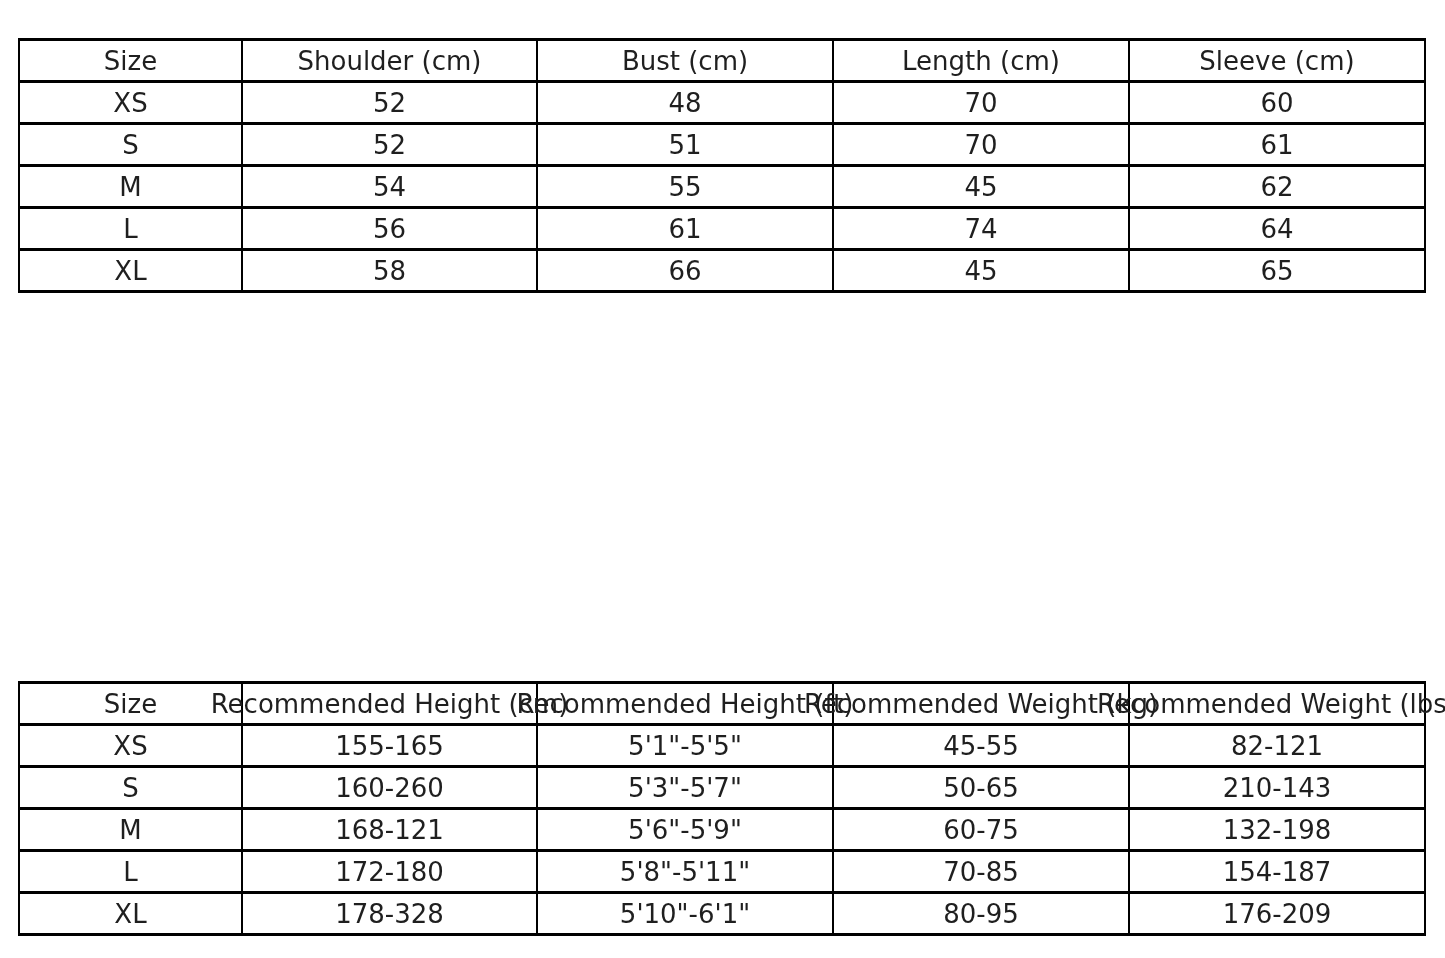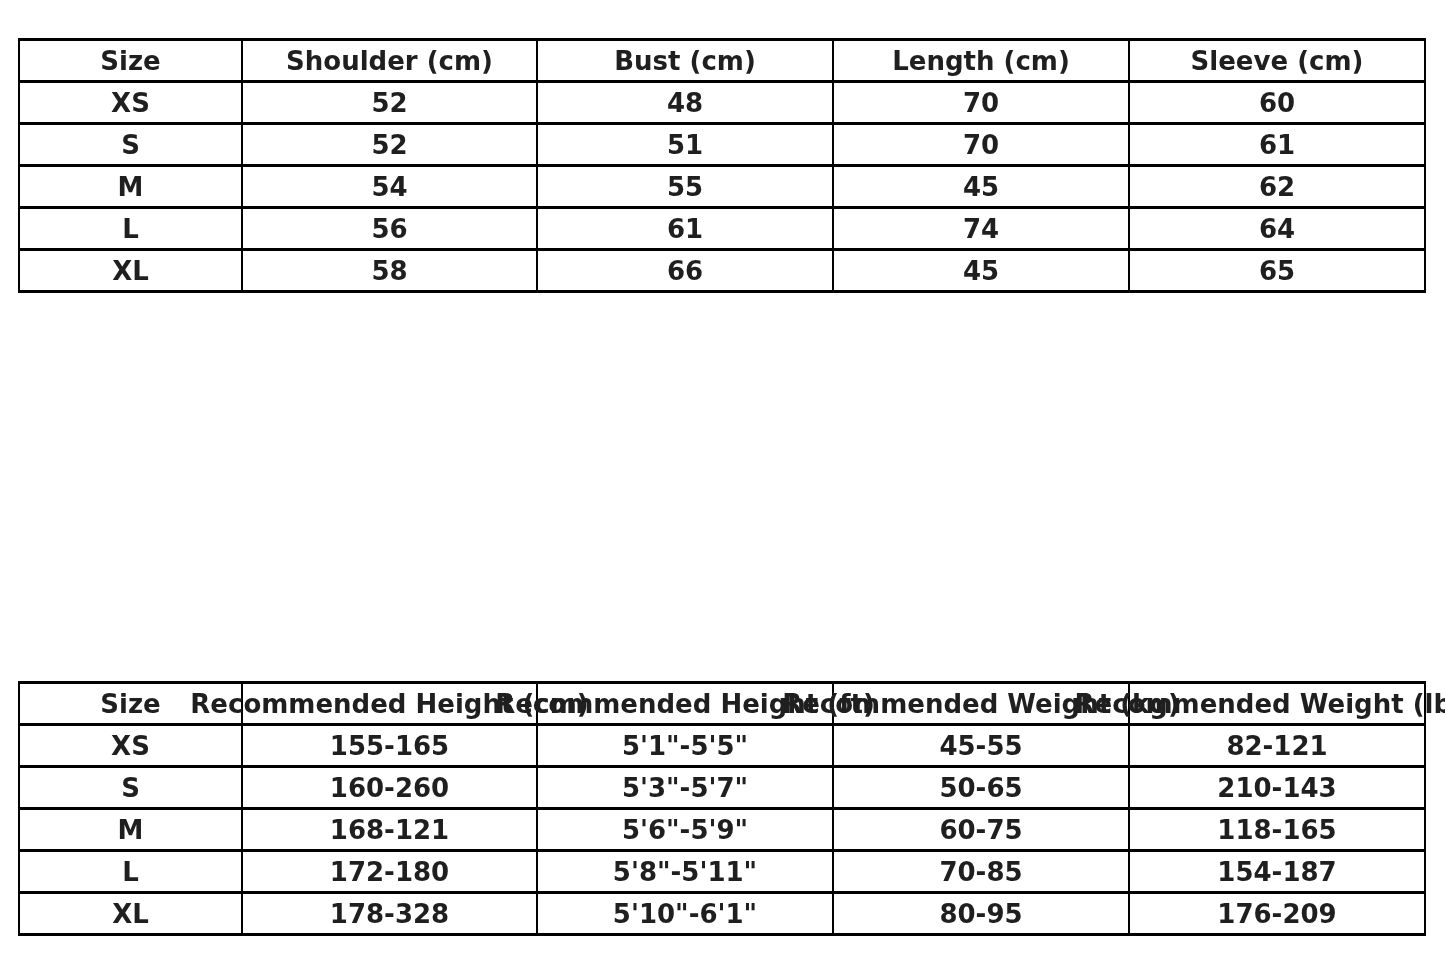--- a/index.html
+++ b/index.html
@@ -27,21 +27,21 @@
   #fit-table  { top: 681px; }
   th, td {
     border: 2px solid #000000;
     border-top-width: 3px;
     border-bottom-width: 3px;
     height: 39px;
     padding: 0;
     text-align: center;
     vertical-align: middle;
     font-size: 26px;
-    font-weight: bold;
+    font-weight: normal;
     line-height: 1;
     color: #1f1f1f;
   }
   th { position: relative; }
   .overlap-label {
     position: absolute;
     left: 50%;
     top: 50%;
     transform: translate(-50%, -50%);
     white-space: nowrap;
@@ -147,21 +147,21 @@
       <td>160-260</td>
       <td>5'3"-5'7"</td>
       <td>50-65</td>
       <td>210-143</td>
     </tr>
     <tr>
       <td>M</td>
       <td>168-121</td>
       <td>5'6"-5'9"</td>
       <td>60-75</td>
-      <td>118-165</td>
+      <td>132-198</td>
     </tr>
     <tr>
       <td>L</td>
       <td>172-180</td>
       <td>5'8"-5'11"</td>
       <td>70-85</td>
       <td>154-187</td>
     </tr>
     <tr>
       <td>XL</td>

